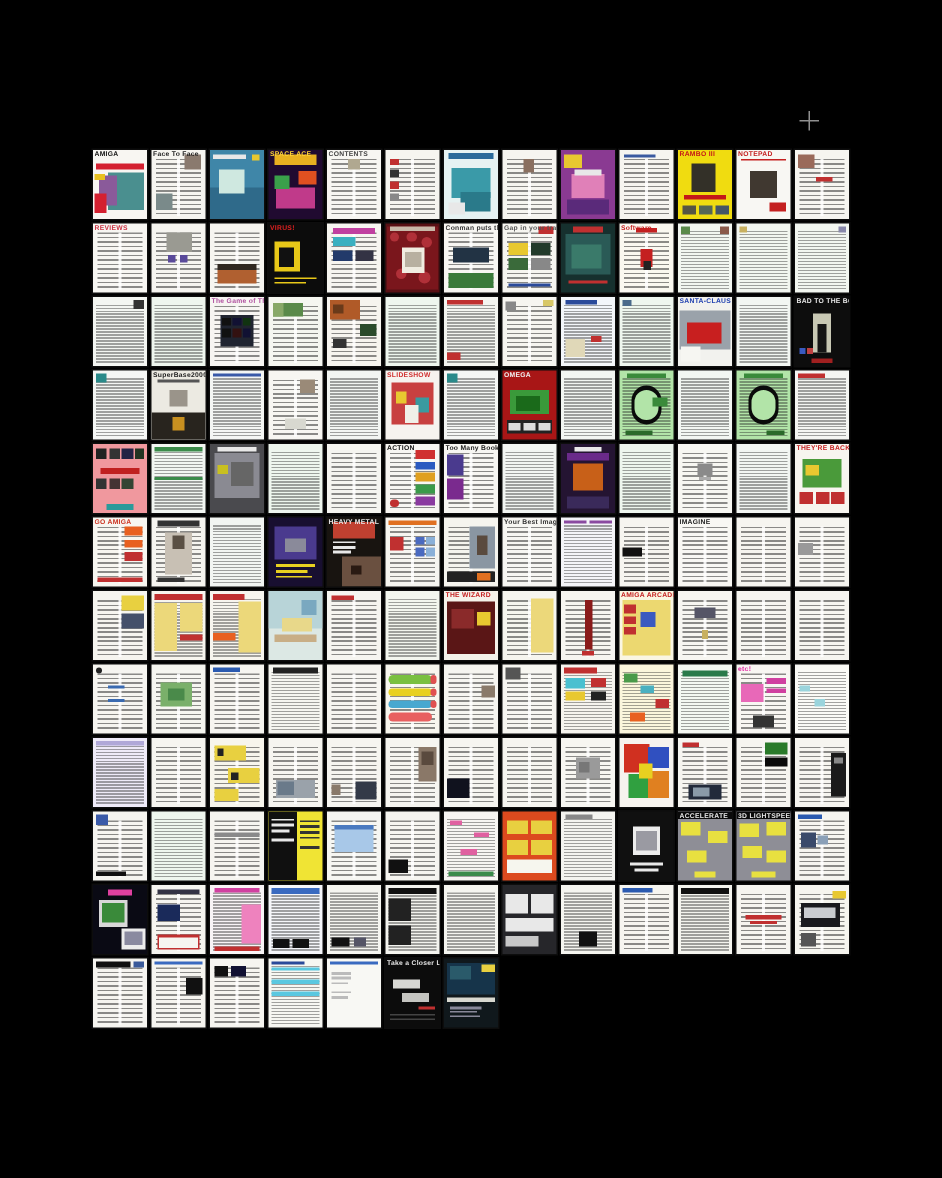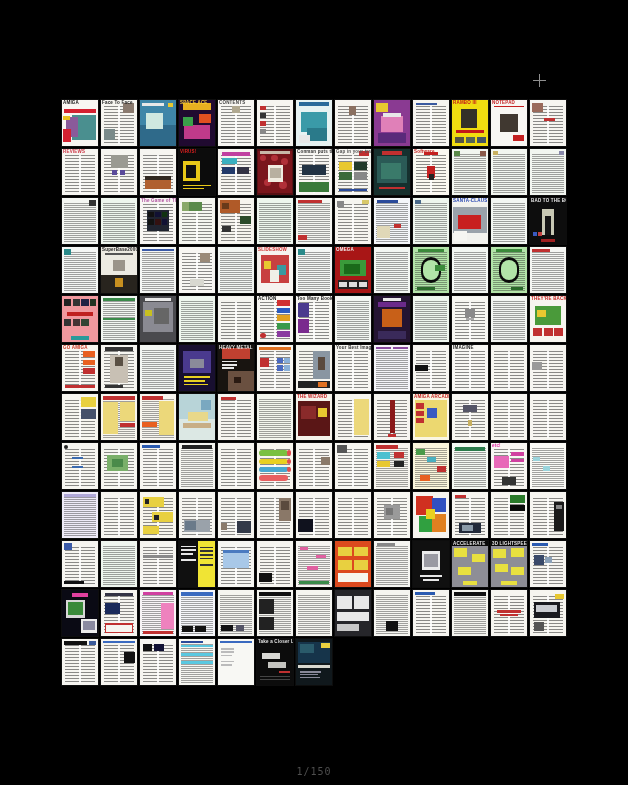--- a/index.html
+++ b/index.html
@@ -869,14 +869,13 @@
         <div class="blk" style="background: rgb(216, 216, 208); left: 6%; top: 56%; width: 88%; height: 7%;"></div>
         <div class="blk" style="background: rgb(136, 136, 153); left: 10%; top: 70%; width: 60%; height: 3%;"></div>
         <div class="blk" style="background: rgb(136, 136, 153); left: 10%; top: 76%; width: 52%; height: 3%;"></div>
         <div class="blk" style="background: rgb(136, 136, 153); left: 10%; top: 82%; width: 56%; height: 3%;"></div>
       </div>
     </div>
   <div id="cursor" style="left: 539px; top: 80px;">
     <div class="cl h"></div>
     <div class="cl v"></div>
   </div>
-  <div id="page-indicator">1/150</div>
 </div>
 
 </body></html>

